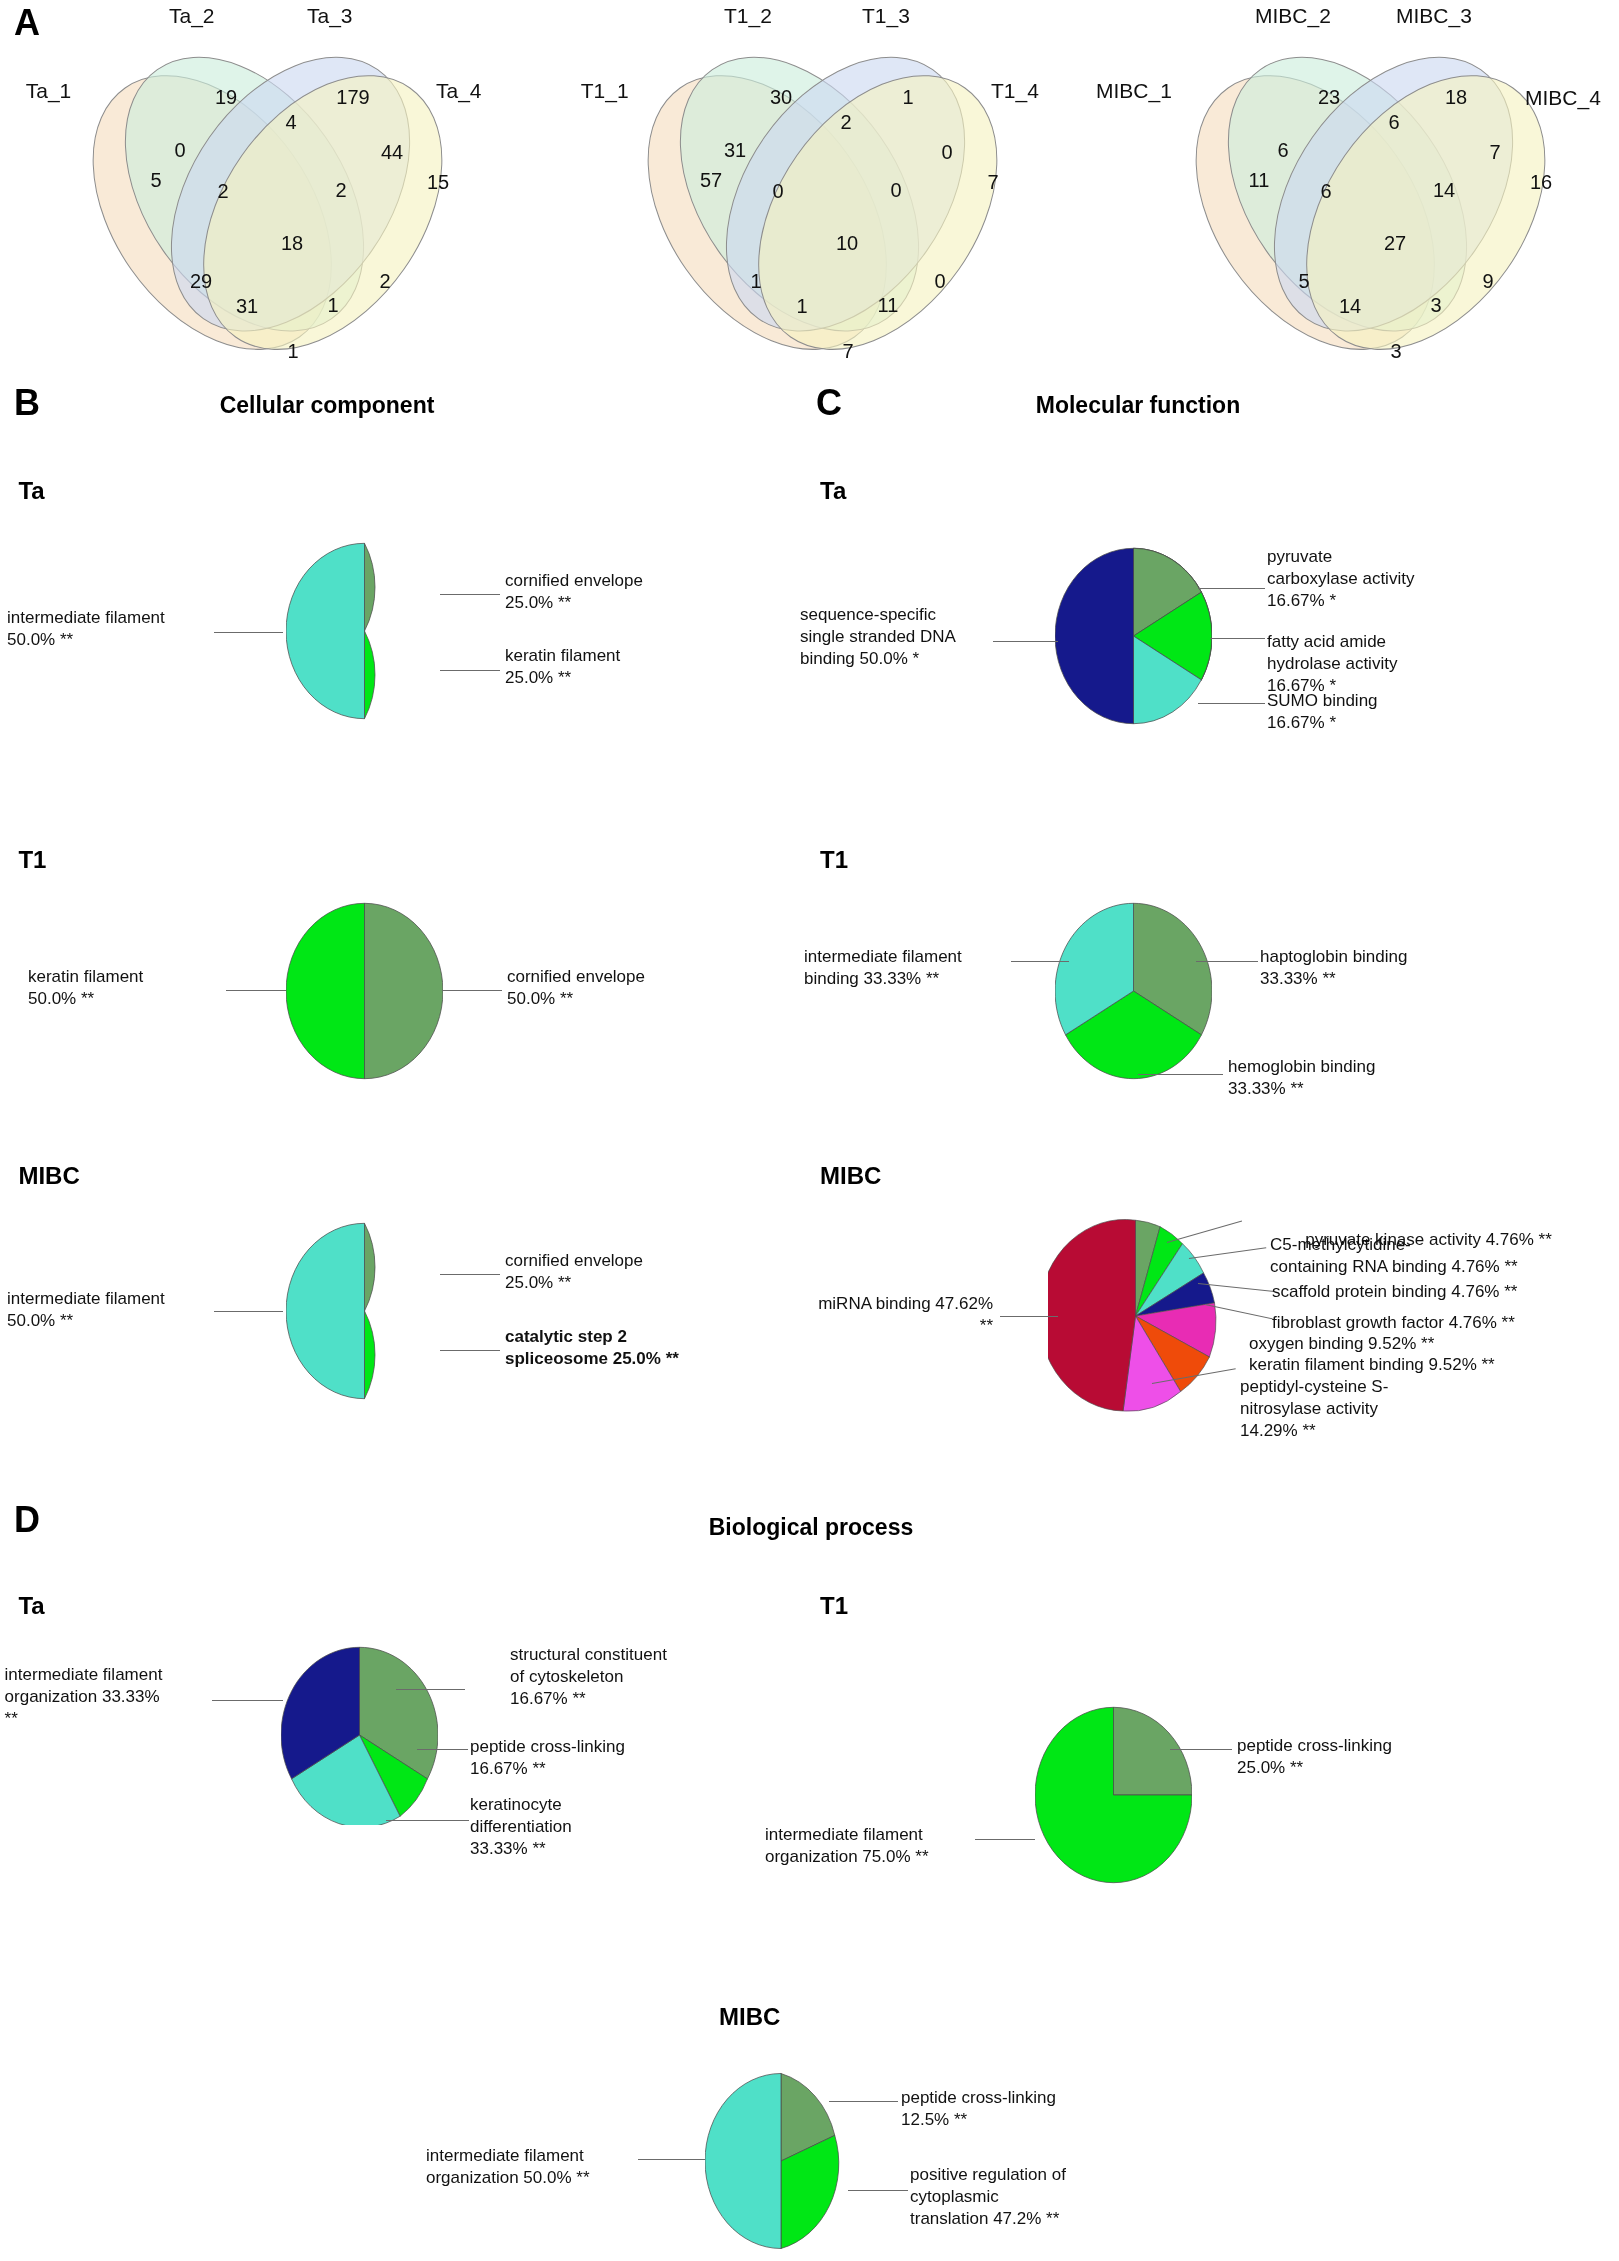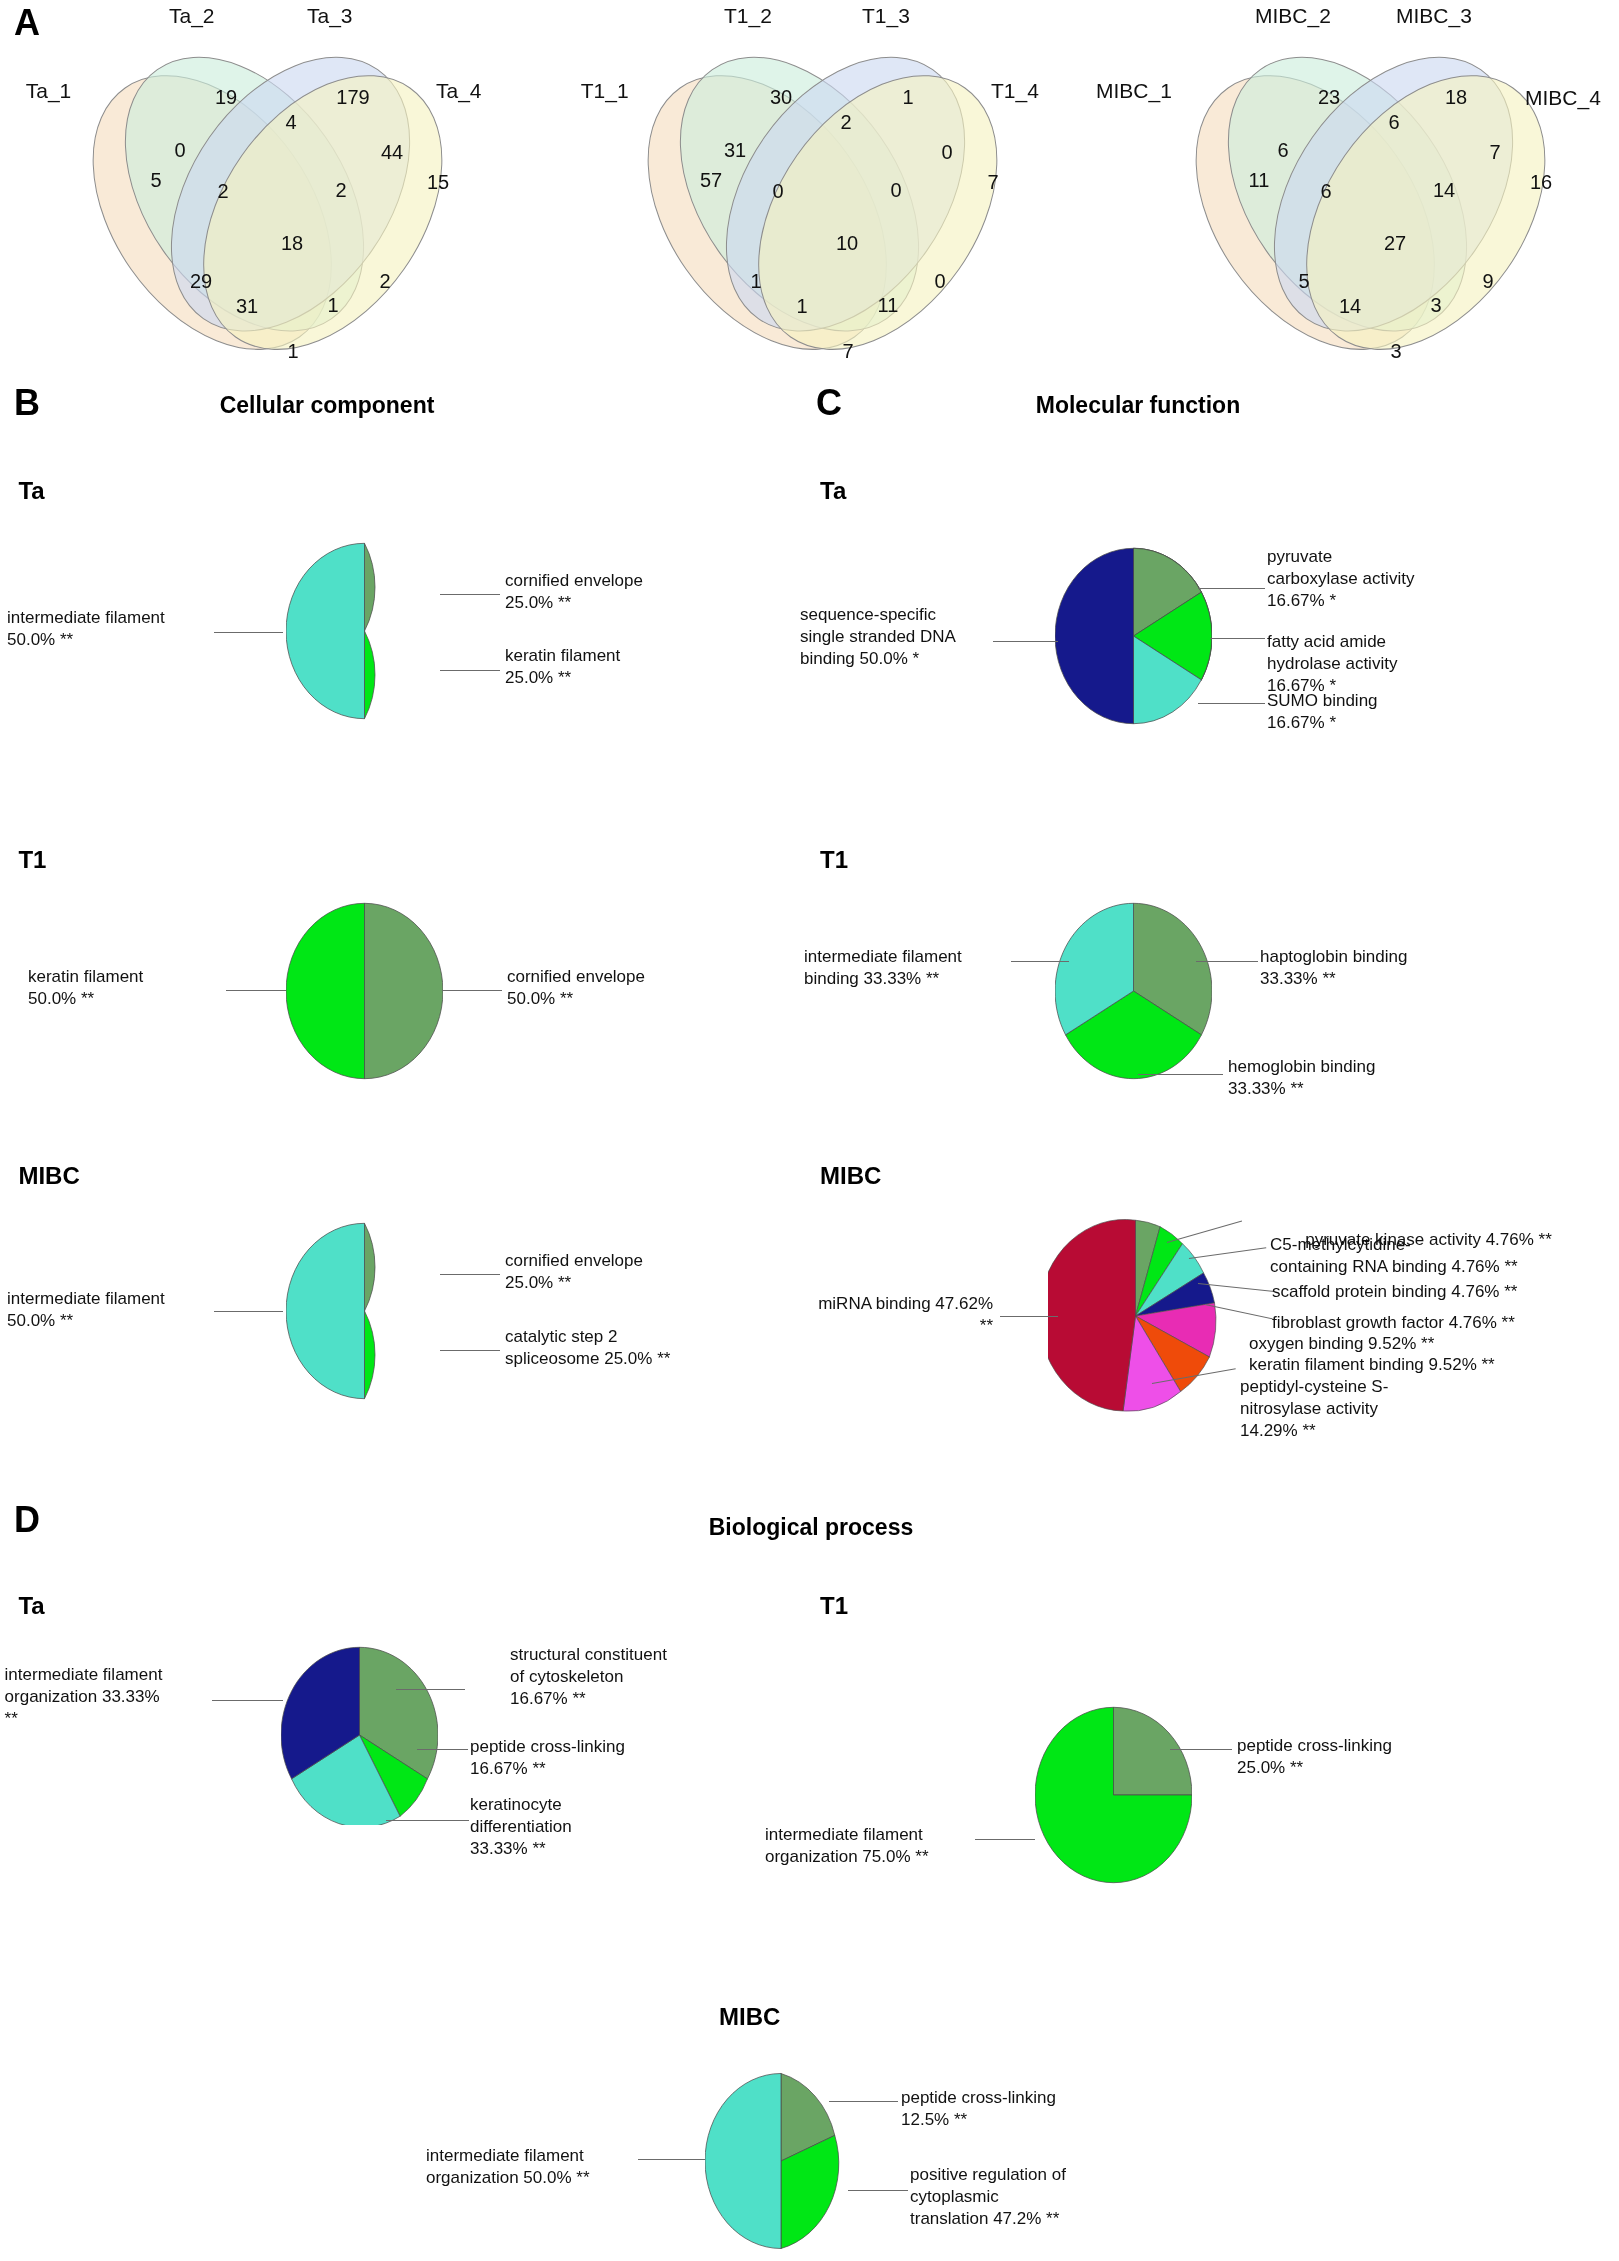--- a/index.html
+++ b/index.html
@@ -185,21 +185,21 @@
       <path d="M170 195 L170 5 A170 190 0 0 1 170 195 Z" fill="#6aa564"></path>
       <path d="M170 195 L170 195 A170 190 0 0 1 170 385 Z" fill="#00e715"></path>
       <path d="M170 195 L170 385 A170 190 0 0 1 170 5 Z" fill="#4fe0c8"></path>
     </g>
   </svg>
 </div>
 <div class="leader" style="left:440px;top:1274px;width:60px;"></div>
 <div class="pie-label right" style="left:505px;top:1250px;width:184px;">cornified envelope
 25.0% **</div>
 <div class="leader" style="left:440px;top:1350px;width:60px;"></div>
-<div class="pie-label right" style="left:505px;top:1326px;width:198px;">catalytic step 2
+<div class="pie-label right" style="left:505px;top:1326px;width:198px;font-weight:bold;">catalytic step 2
 spliceosome 25.0% **</div>
 <div class="leader" style="left:214px;top:1311px;width:69px;"></div>
 <div class="pie-label ctr" style="left:7px;top:1288px;width:203px;">intermediate filament
 50.0% **</div>
 
 <div class="panel-letter" style="left:816px;top:385px;">C</div>
 <div class="panel-title" style="left:963px;top:394px;width:350px;">Molecular function</div>
 
 <div class="group-label" style="left:820px;top:479px;">Ta</div>
 <div class="pie-block" style="left:1055px;top:546px;width:157px;height:180px;">

